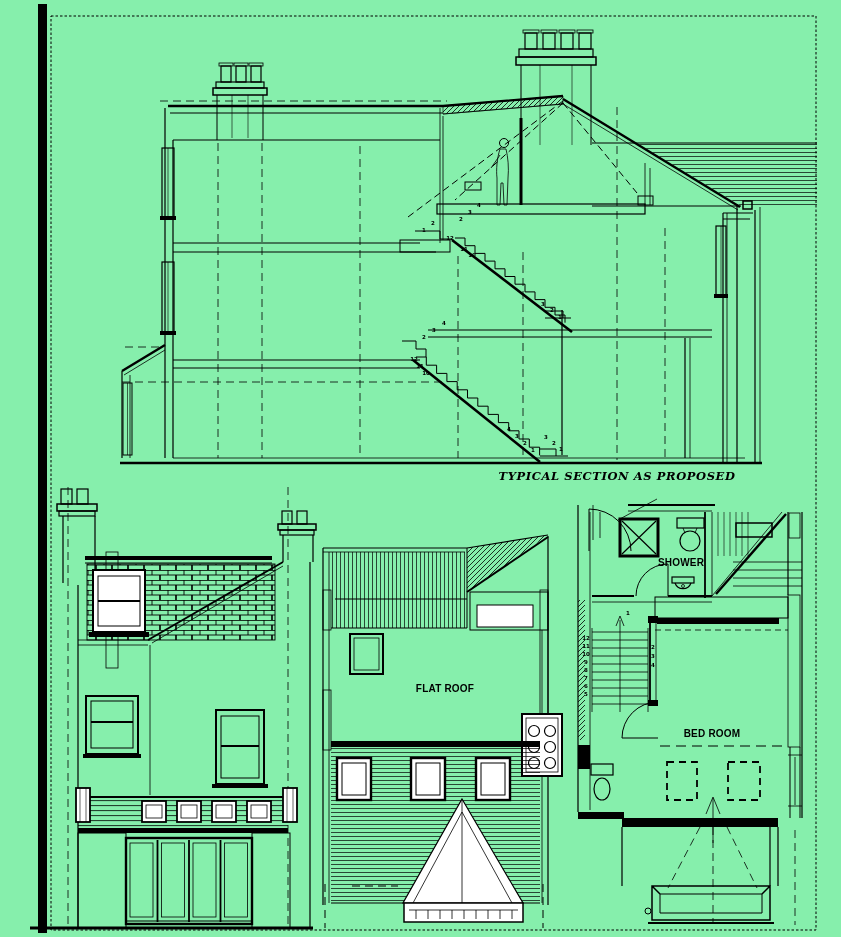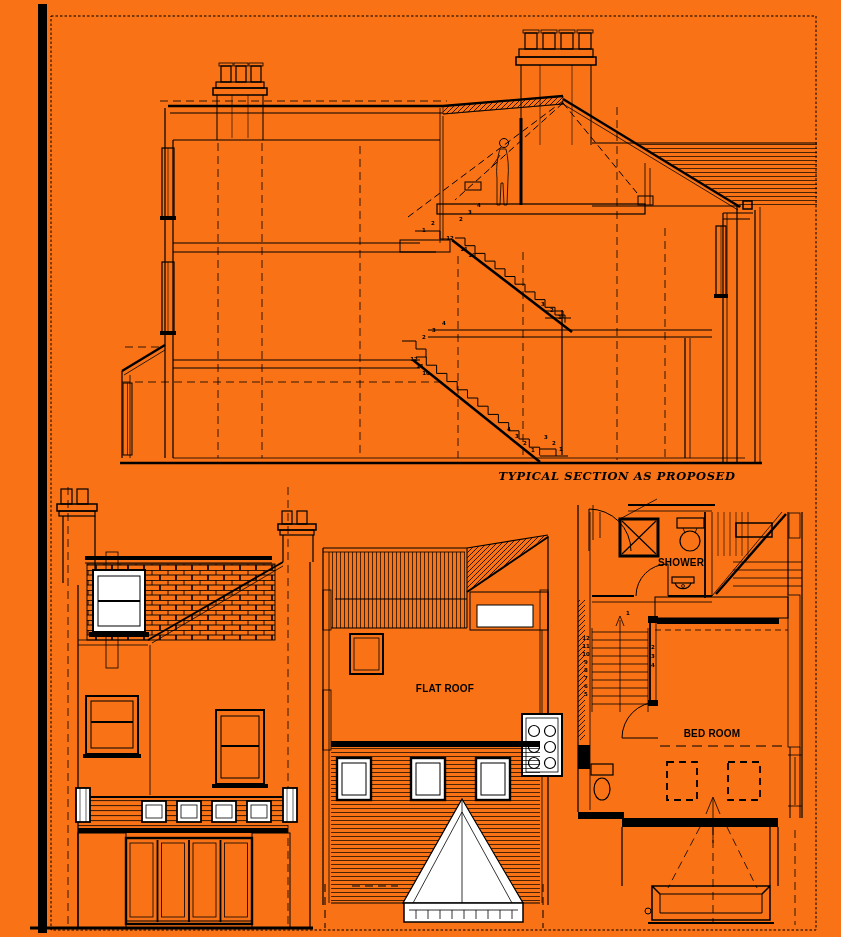--- a/index.html
+++ b/index.html
@@ -1,16 +1,16 @@
 <!DOCTYPE html>
 <html><head>
 <meta charset="utf-8">
 <style>
   html,body{margin:0;padding:0;background:#fff}
-  .sheet{position:relative;width:841px;height:937px;background:#f97316;overflow:hidden}
+  .sheet{position:relative;width:841px;height:937px;background:#86efac;overflow:hidden}
   svg{position:absolute;left:0;top:0}
   .ln{stroke:#000;fill:none}
   .w05{stroke-width:.6}.w08{stroke-width:.8}.w1{stroke-width:1}.w12{stroke-width:1.2}
   .w15{stroke-width:1.5}.w18{stroke-width:1.8}.w2{stroke-width:2}.w24{stroke-width:2.4}
   .w26{stroke-width:2.6}.w3{stroke-width:3}
   .dash{stroke-dasharray:8 5}.dash2{stroke-dasharray:7 4}.dash3{stroke-dasharray:6 4}
   .blk{fill:#000;stroke:none}
   .wht{fill:#fff;stroke:none}
   text{fill:#000}
   .title{font:italic bold 11.5px "DejaVu Serif",serif;letter-spacing:.6px;text-anchor:middle}

